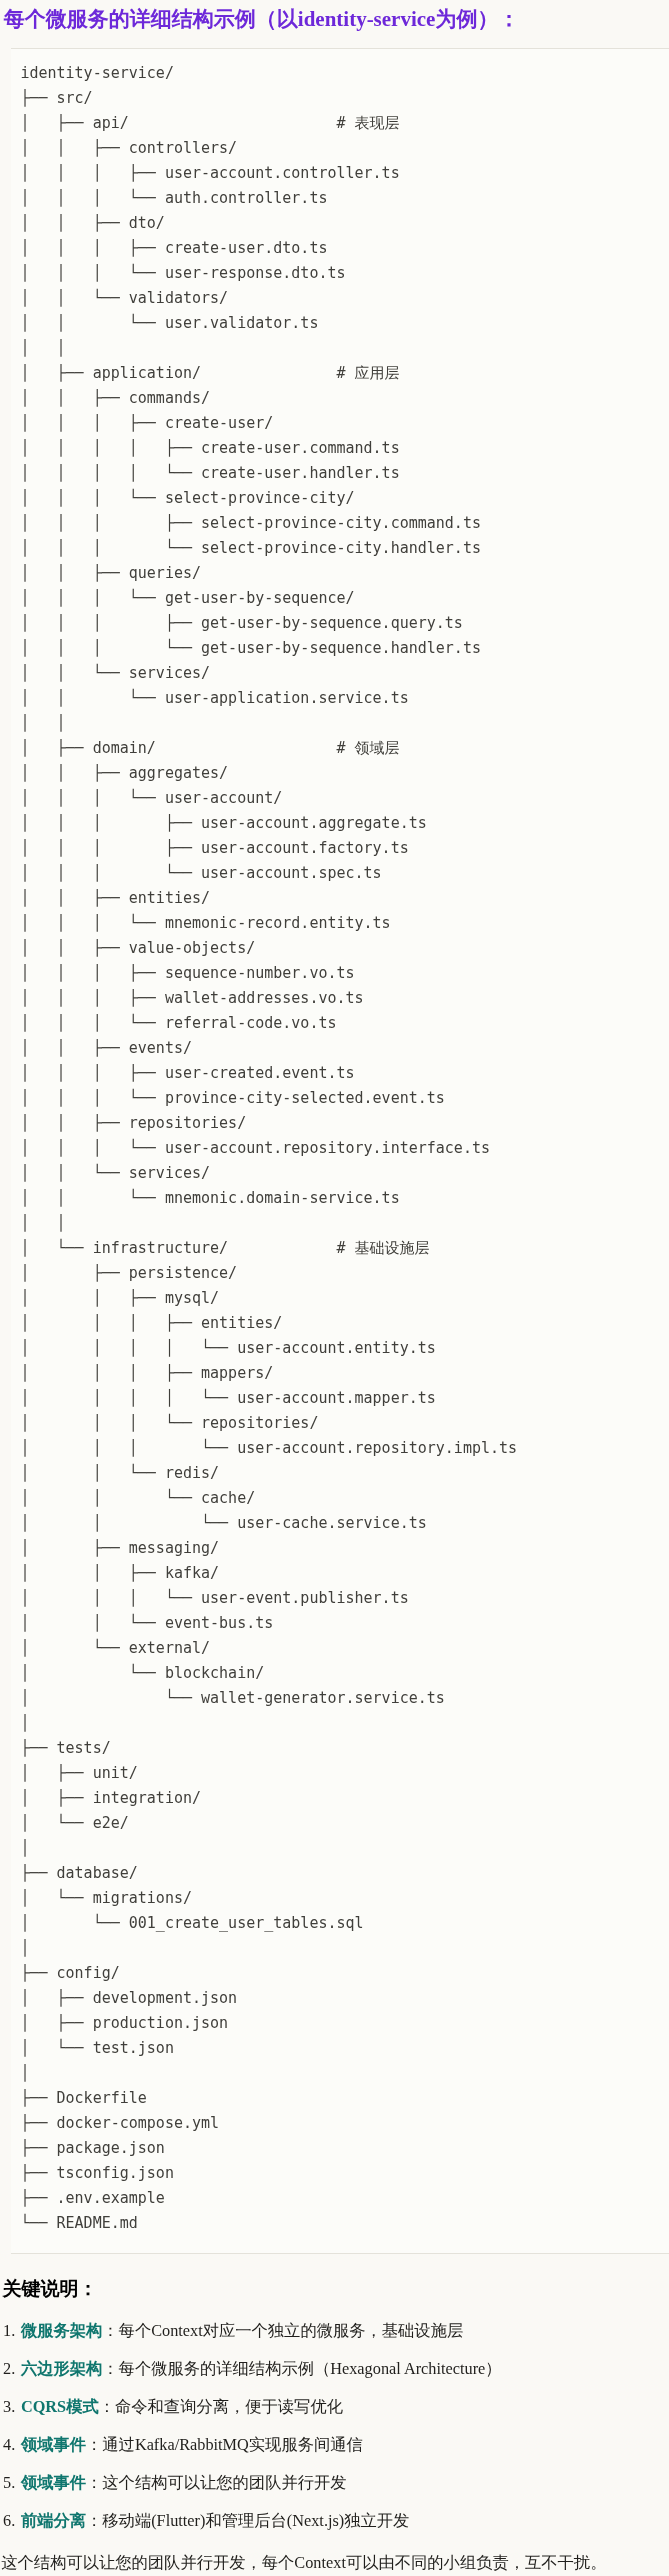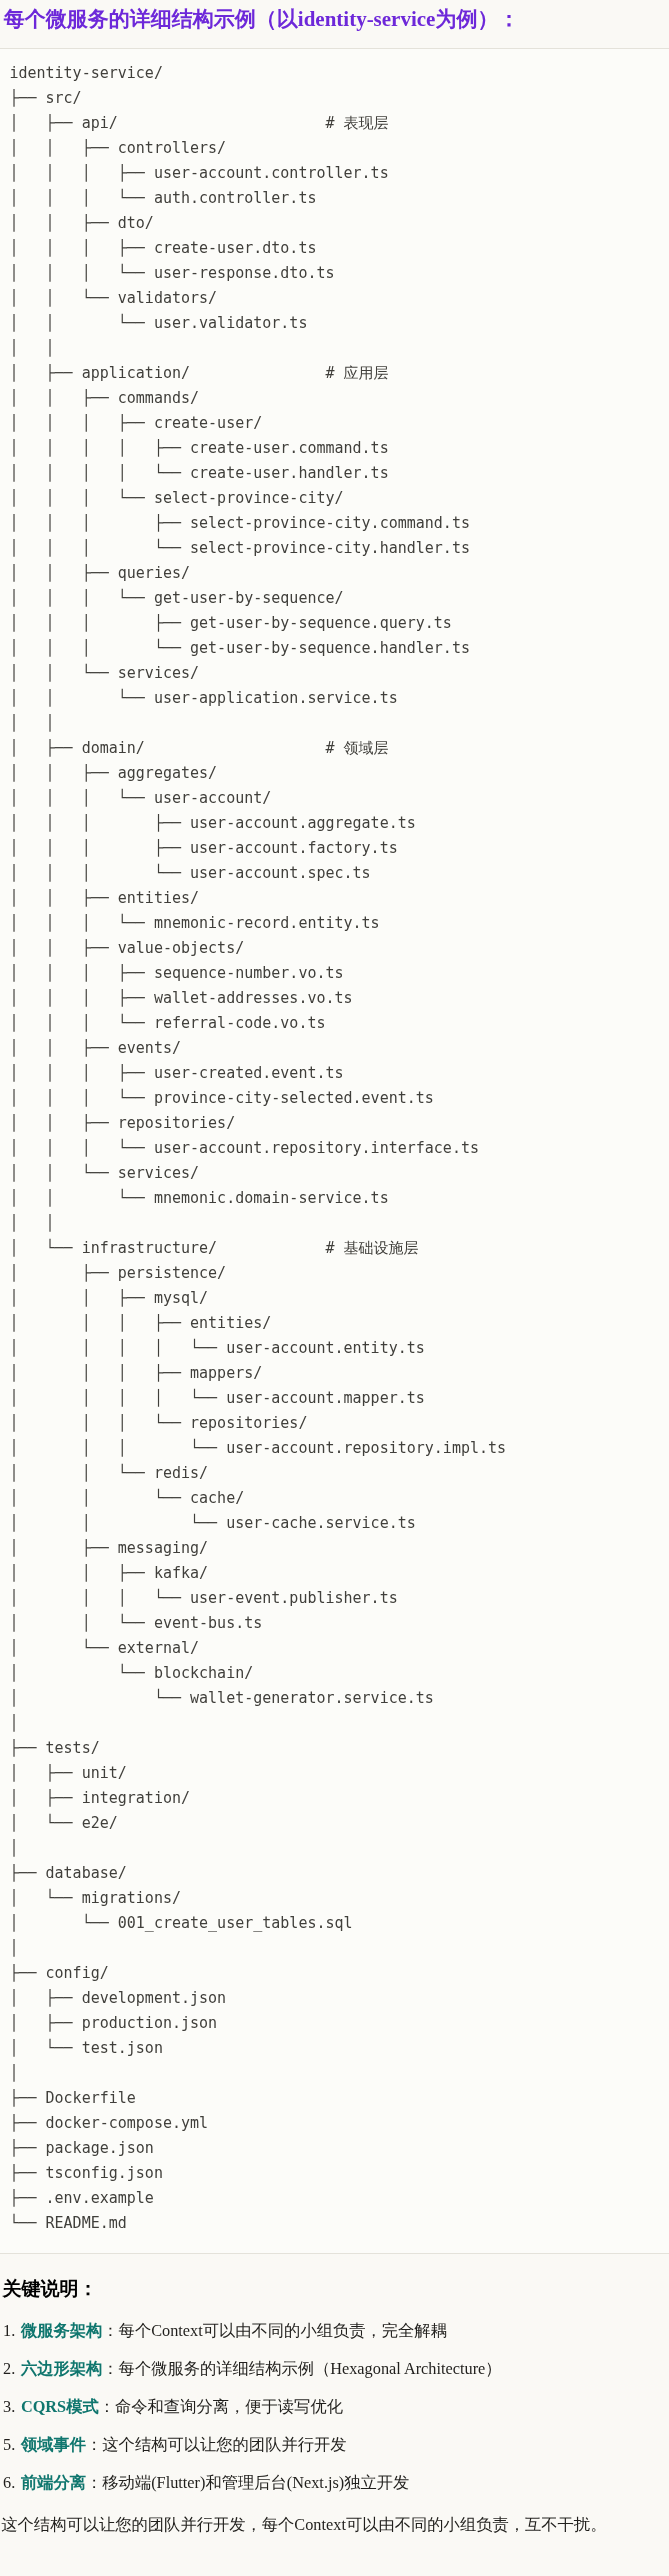--- a/index.html
+++ b/index.html
@@ -18,20 +18,21 @@
     font-weight: 700;
     color: #6d28d9;
     margin: 3.8px 6.3px 13.8px 3.8px;
   }
 
   .codeblock {
     background: #fcfcf9;
     border-top: 0.6px solid #e4e2da;
     border-bottom: 0.6px solid #e4e2da;
     padding: 12.5px 6.3px 17px 9.4px;
+    margin-left: 11px;
   }
   .codeblock pre {
     margin: 0;
     font-family: "DejaVu Sans Mono", "Liberation Mono", monospace;
     font-size: 15px;
     line-height: 25px;
     color: #403f3b;
     white-space: pre;
   }
 
@@ -158,23 +159,24 @@
 ├── docker-compose.yml
 ├── package.json
 ├── tsconfig.json
 ├── .env.example
 └── README.md</pre>
   </div>
 
   <h4 class="notes-heading">关键说明：</h4>
 
   <ol class="notes-list">
-    <li><span class="num">1.</span><strong>微服务架构</strong><span>：</span><span>每个Context可以由不同的小组负责，完全解耦</span></li>
+    <li><span class="num">1.</span><strong>微服务架构</strong><span>：</span><span>每个Context对应一个独立的微服务，基础设施层</span></li>
     <li><span class="num">2.</span><strong>六边形架构</strong><span>：</span><span>每个微服务的详细结构示例（Hexagonal Architecture）</span></li>
     <li><span class="num">3.</span><strong>CQRS模式</strong><span>：</span><span>命令和查询分离，便于读写优化</span></li>
+    <li><span class="num">4.</span><strong>领域事件</strong><span>：</span><span>通过Kafka/RabbitMQ实现服务间通信</span></li>
     <li><span class="num">5.</span><strong>领域事件</strong><span>：</span><span>这个结构可以让您的团队并行开发</span></li>
     <li><span class="num">6.</span><strong>前端分离</strong><span>：</span><span>移动端(Flutter)和管理后台(Next.js)独立开发</span></li>
   </ol>
 
   <p class="closing">这个结构可以让您的团队并行开发，每个Context可以由不同的小组负责，互不干扰。</p>
 
 </div>
 
 
 </body></html>

